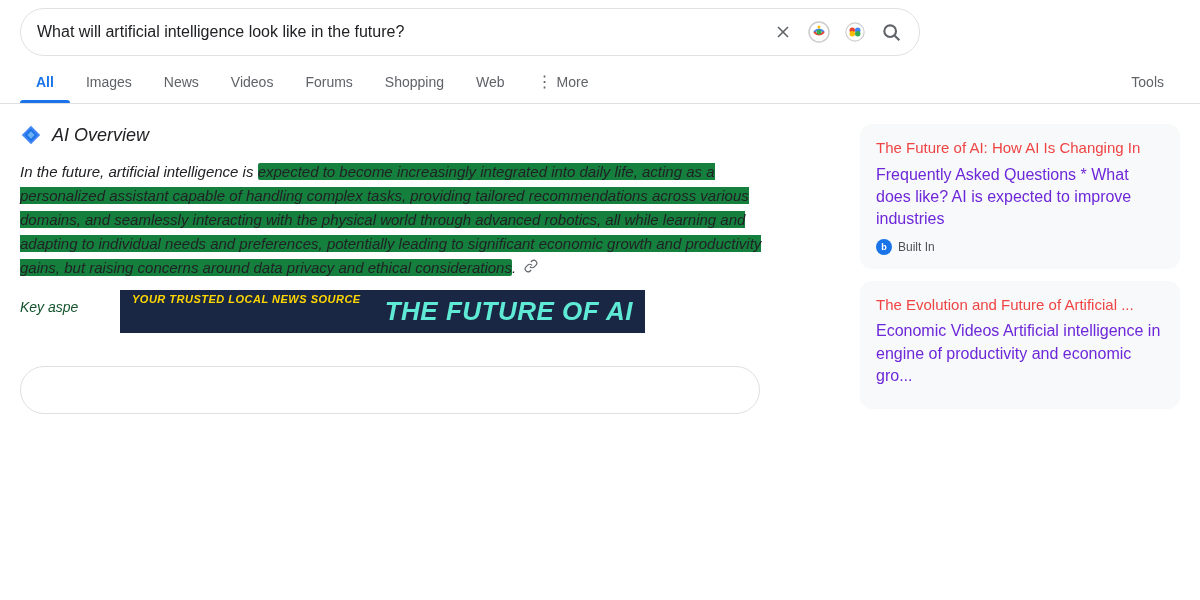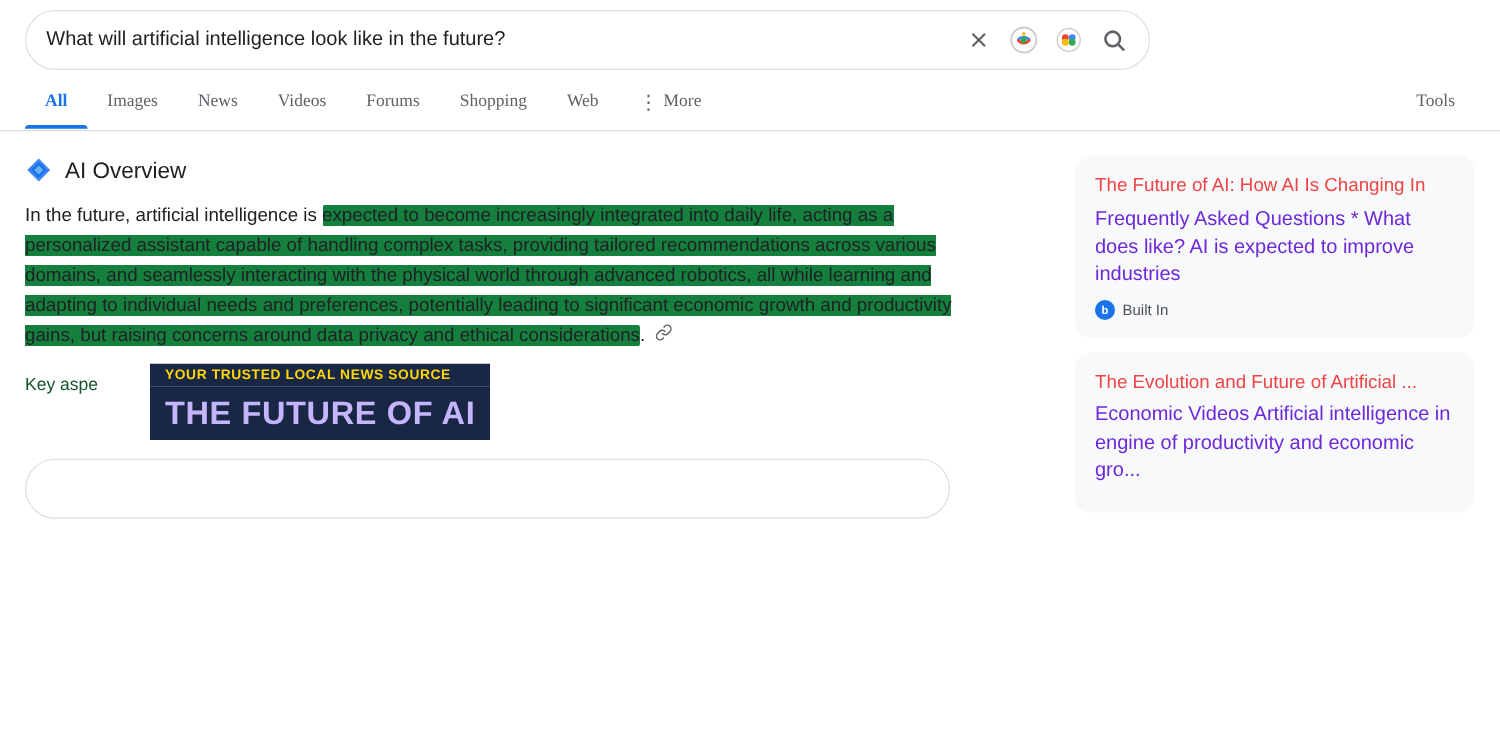--- a/index.html
+++ b/index.html
@@ -59,21 +59,20 @@
       gap: 0;
     }
     .nav-tab {
       padding: 12px 16px;
       font-size: 14px;
       color: #5f6368;
       cursor: pointer;
       position: relative;
       white-space: nowrap;
       text-decoration: none;
-      font-family: Liberation Serif, serif;
     }
     .nav-tab.active {
       color: #1a73e8;
     }
     .nav-tab.active::after {
       content: '';
       position: absolute;
       bottom: -1px;
       left: 0;
       right: 0;
@@ -97,20 +96,21 @@
     .main-content {
       display: flex;
       padding: 20px 20px 0 20px;
       gap: 20px;
     }
 
     
     .left-panel {
       flex: 0 0 820px;
       max-width: 820px;
+      font-style: italic;
     }
 
     
     .ai-overview-header {
       display: flex;
       align-items: center;
       gap: 10px;
       margin-bottom: 14px;
     }
     .ai-diamond {
@@ -152,33 +152,33 @@
       color: #14532d;
       display: inline;
     }
 
     
     .news-banner {
       position: absolute;
       top: -8px;
       left: 100px;
       display: flex;
-      flex-direction: column;
+      flex-direction: row;
     }
     .news-banner-top {
       background: #1a2744;
       color: #FFD700;
       font-size: 11px;
       font-weight: 700;
       padding: 3px 12px;
       letter-spacing: 0.5px;
     }
     .news-banner-bottom {
       background: #1a2744;
-      color: #c4b5fd;
+      color: #5eead4;
       font-size: 26px;
       font-weight: 900;
       padding: 6px 12px;
       letter-spacing: 0.5px;
     }
 
     
     .bottom-search-box {
       margin-top: 16px;
       border: 1px solid #e0e0e0;

